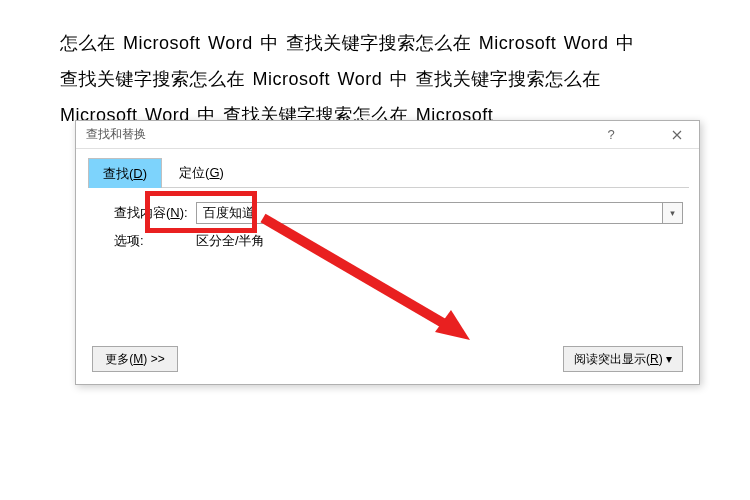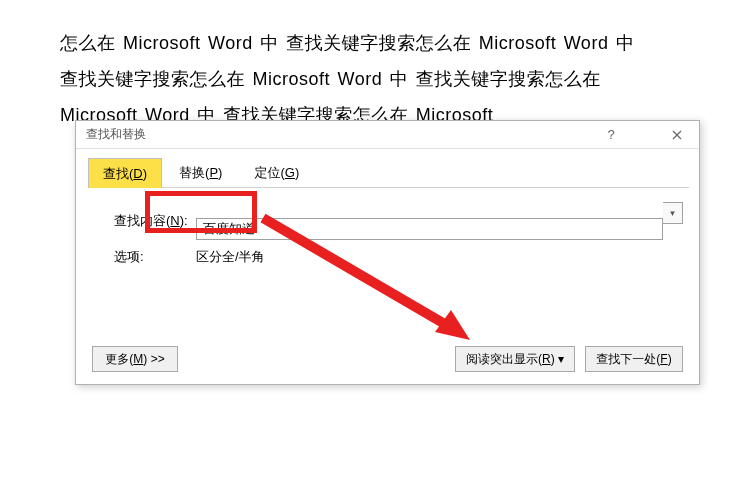--- a/index.html
+++ b/index.html
@@ -61,21 +61,21 @@
   .tab {
     padding: 6px 14px 5px 14px;
     border: 1px solid transparent;
     border-bottom: none;
     color: #000;
     cursor: pointer;
     margin-right: 2px;
   }
   .tab.active {
     border-color: #c0c0c0;
-    background: #fde047;
+    background: #7dd3fc;
     position: relative;
     top: 1px;
   }
   .content {
     padding: 14px 16px 0 18px;
     font-size: 13px;
   }
   .row {
     display: flex;
     align-items: center;
@@ -92,21 +92,20 @@
     display: flex;
     align-items: stretch;
   }
   .find-input input {
     flex: 1;
     height: 22px;
     border: 1px solid #a0a0a0;
     padding: 0 6px;
     font-size: 13px;
     font-family: inherit;
-    margin-top: 16px;
   }
   .find-input .dd {
     width: 20px;
     height: 22px;
     border: 1px solid #a0a0a0;
     border-left: none;
     background: #f8f8f8;
     display: flex;
     align-items: center;
     justify-content: center;
@@ -169,23 +168,20 @@
     <div class="tb-btn close">
       <svg viewBox="0 0 10 10">
           <path d="M1 1 L9 9 M9 1 L1 9" stroke="#666" stroke-width="1.2" fill="none"></path>
         </svg>
     </div>
   </div>
 
   <div class="tabs">
     <div class="tab active">
       <span>查找(<span class="underline">D</span>)</span>
-    </div>
-    <div class="tab">
-      <span>替换(<span class="underline">P</span>)</span>
     </div>
     <div class="tab">
       <span>定位(<span class="underline">G</span>)</span>
     </div>
   </div>
 
   <div class="content">
     <div class="row">
       <span class="lbl">查找内容(<span class="underline">N</span>):</span>
       <div class="find-input">
@@ -200,21 +196,20 @@
       <span>区分全/半角</span>
     </div>
   </div>
 
   <div class="buttons">
     <button class="btn more">更多(<span class="underline">M</span>) &gt;&gt;</button>
     <div class="spacer"></div>
     <button class="btn wide">
       <span>阅读突出显示(<span class="underline">R</span>)</span><span> ▾</span>
     </button>
-    <button class="btn" style="min-width:98px">查找下一处(<span class="underline">F</span>)</button>
   </div>
 </div>
 
 <div class="highlight-box" id="hl-input"></div>
 <svg class="arrow" viewBox="0 0 230 140">
   <line x1="8" y1="8" x2="200" y2="120" stroke="#e92020" stroke-width="10"></line>
   <polygon points="215,130 180,122 196,100" fill="#e92020"></polygon>
 </svg>
 
 </body></html>

